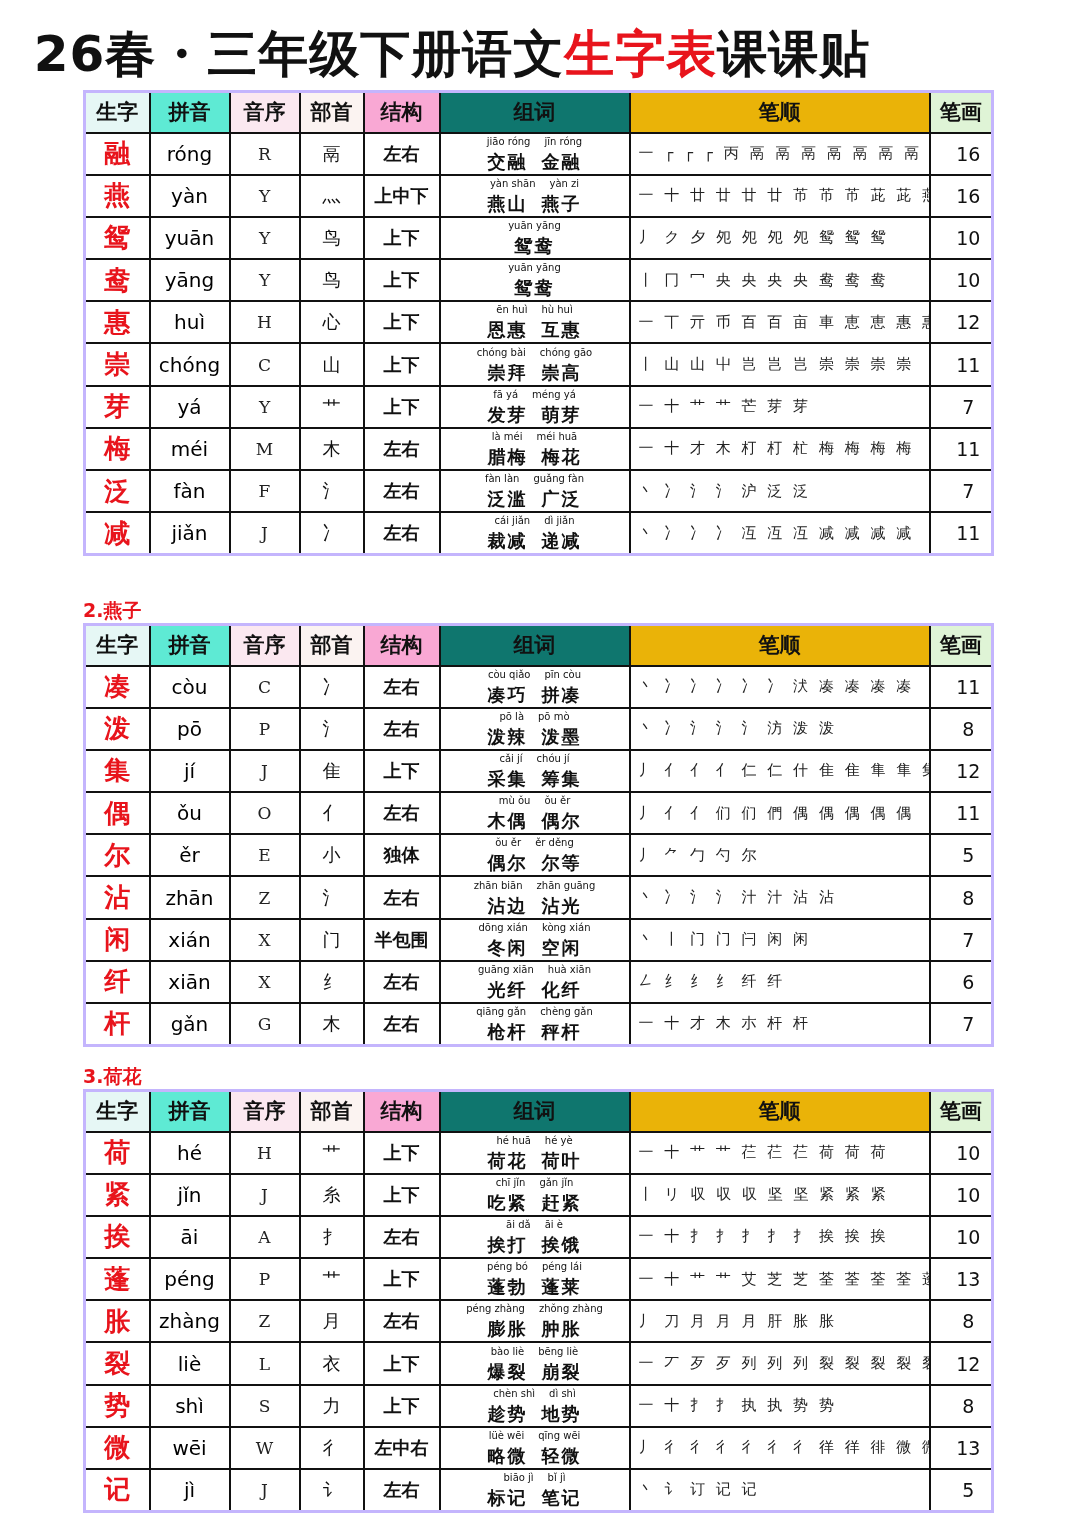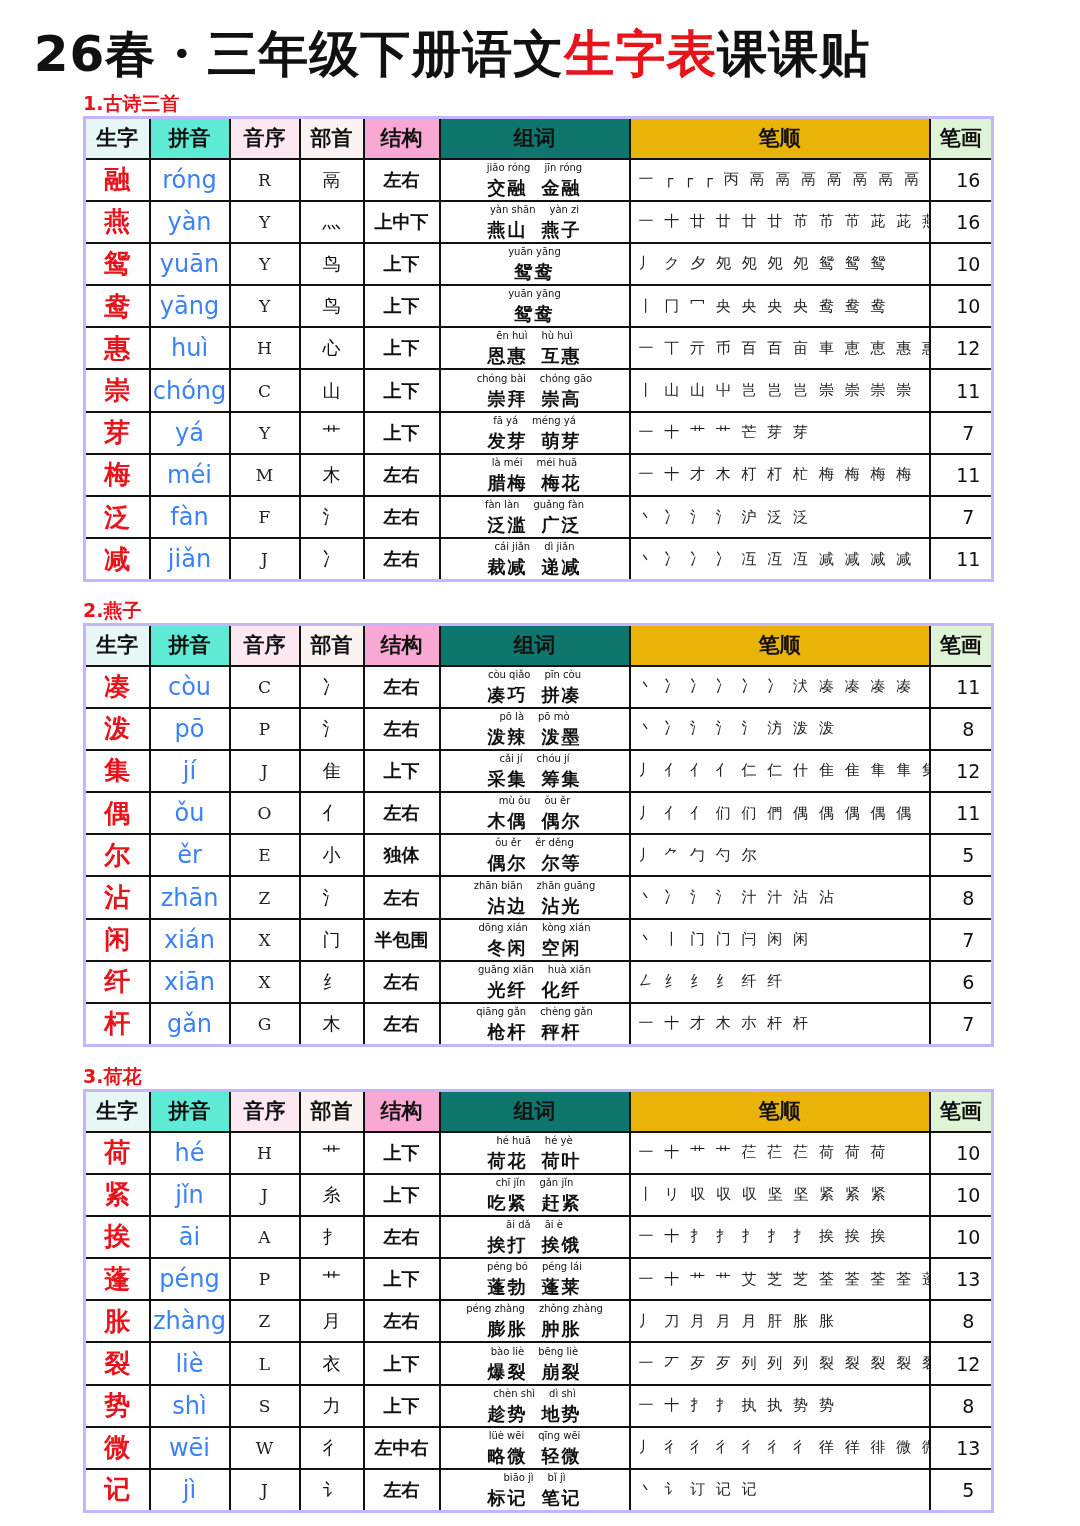--- a/index.html
+++ b/index.html
@@ -14,37 +14,36 @@
   td { height: 42.2px; }
   th.c-sz { background: #e6f7f5; }
   th.c-py { background: #5eead4; }
   th.c-yx { background: #fbe8f0; }
   th.c-bs { background: #fbf3f1; }
   th.c-jg { background: #f9a8d4; }
   th.c-zc { background: #0f766e; }
   th.c-bsun { background: #eab308; }
   th.c-bh { background: #dff4d6; }
   .char { color: #e8141c; font-size: 26px; font-weight: bold; }
-  .pinyin { color: #3b82f6; font-size: 24px; }
+  .pinyin { color: #000000; font-size: 20px; }
   .initial { font-family: "DejaVu Serif", serif; font-size: 17px; color: #222; }
   .radical { font-size: 18px; color: #111; }
   .struct { font-size: 18px; font-weight: bold; color: #111; }
   .words { line-height: 1; }
   .words .py { font-size: 10px; color: #111; display: flex; justify-content: center; gap: 14px; height: 13px; }
   .words .cn { font-size: 18px; font-weight: bold; color: #111; display: flex; justify-content: center; gap: 14px; margin-top: 3px; letter-spacing: 2px; }
   .strokes { text-align: left; padding-left: 8px; font-size: 15px; color: #222; letter-spacing: 3px; white-space: nowrap; overflow: hidden; }
   .count { font-size: 19px; color: #111; padding-left: 15px; }
 </style>
 </head>
 <body>
 
 <div class="title"><span>26春・三年级下册语文</span><span class="red">生字表</span><span>课课贴</span></div>
 
 <div class="section" style="top:90px">
-    <div class="sec-title">1.古诗三首</div>
     <table>
       <colgroup>
         <col style="width:65px">
         <col style="width:80px">
         <col style="width:70px">
         <col style="width:64px">
         <col style="width:76px">
         <col style="width:190px">
         <col style="width:300px">
         <col style="width:63px">

